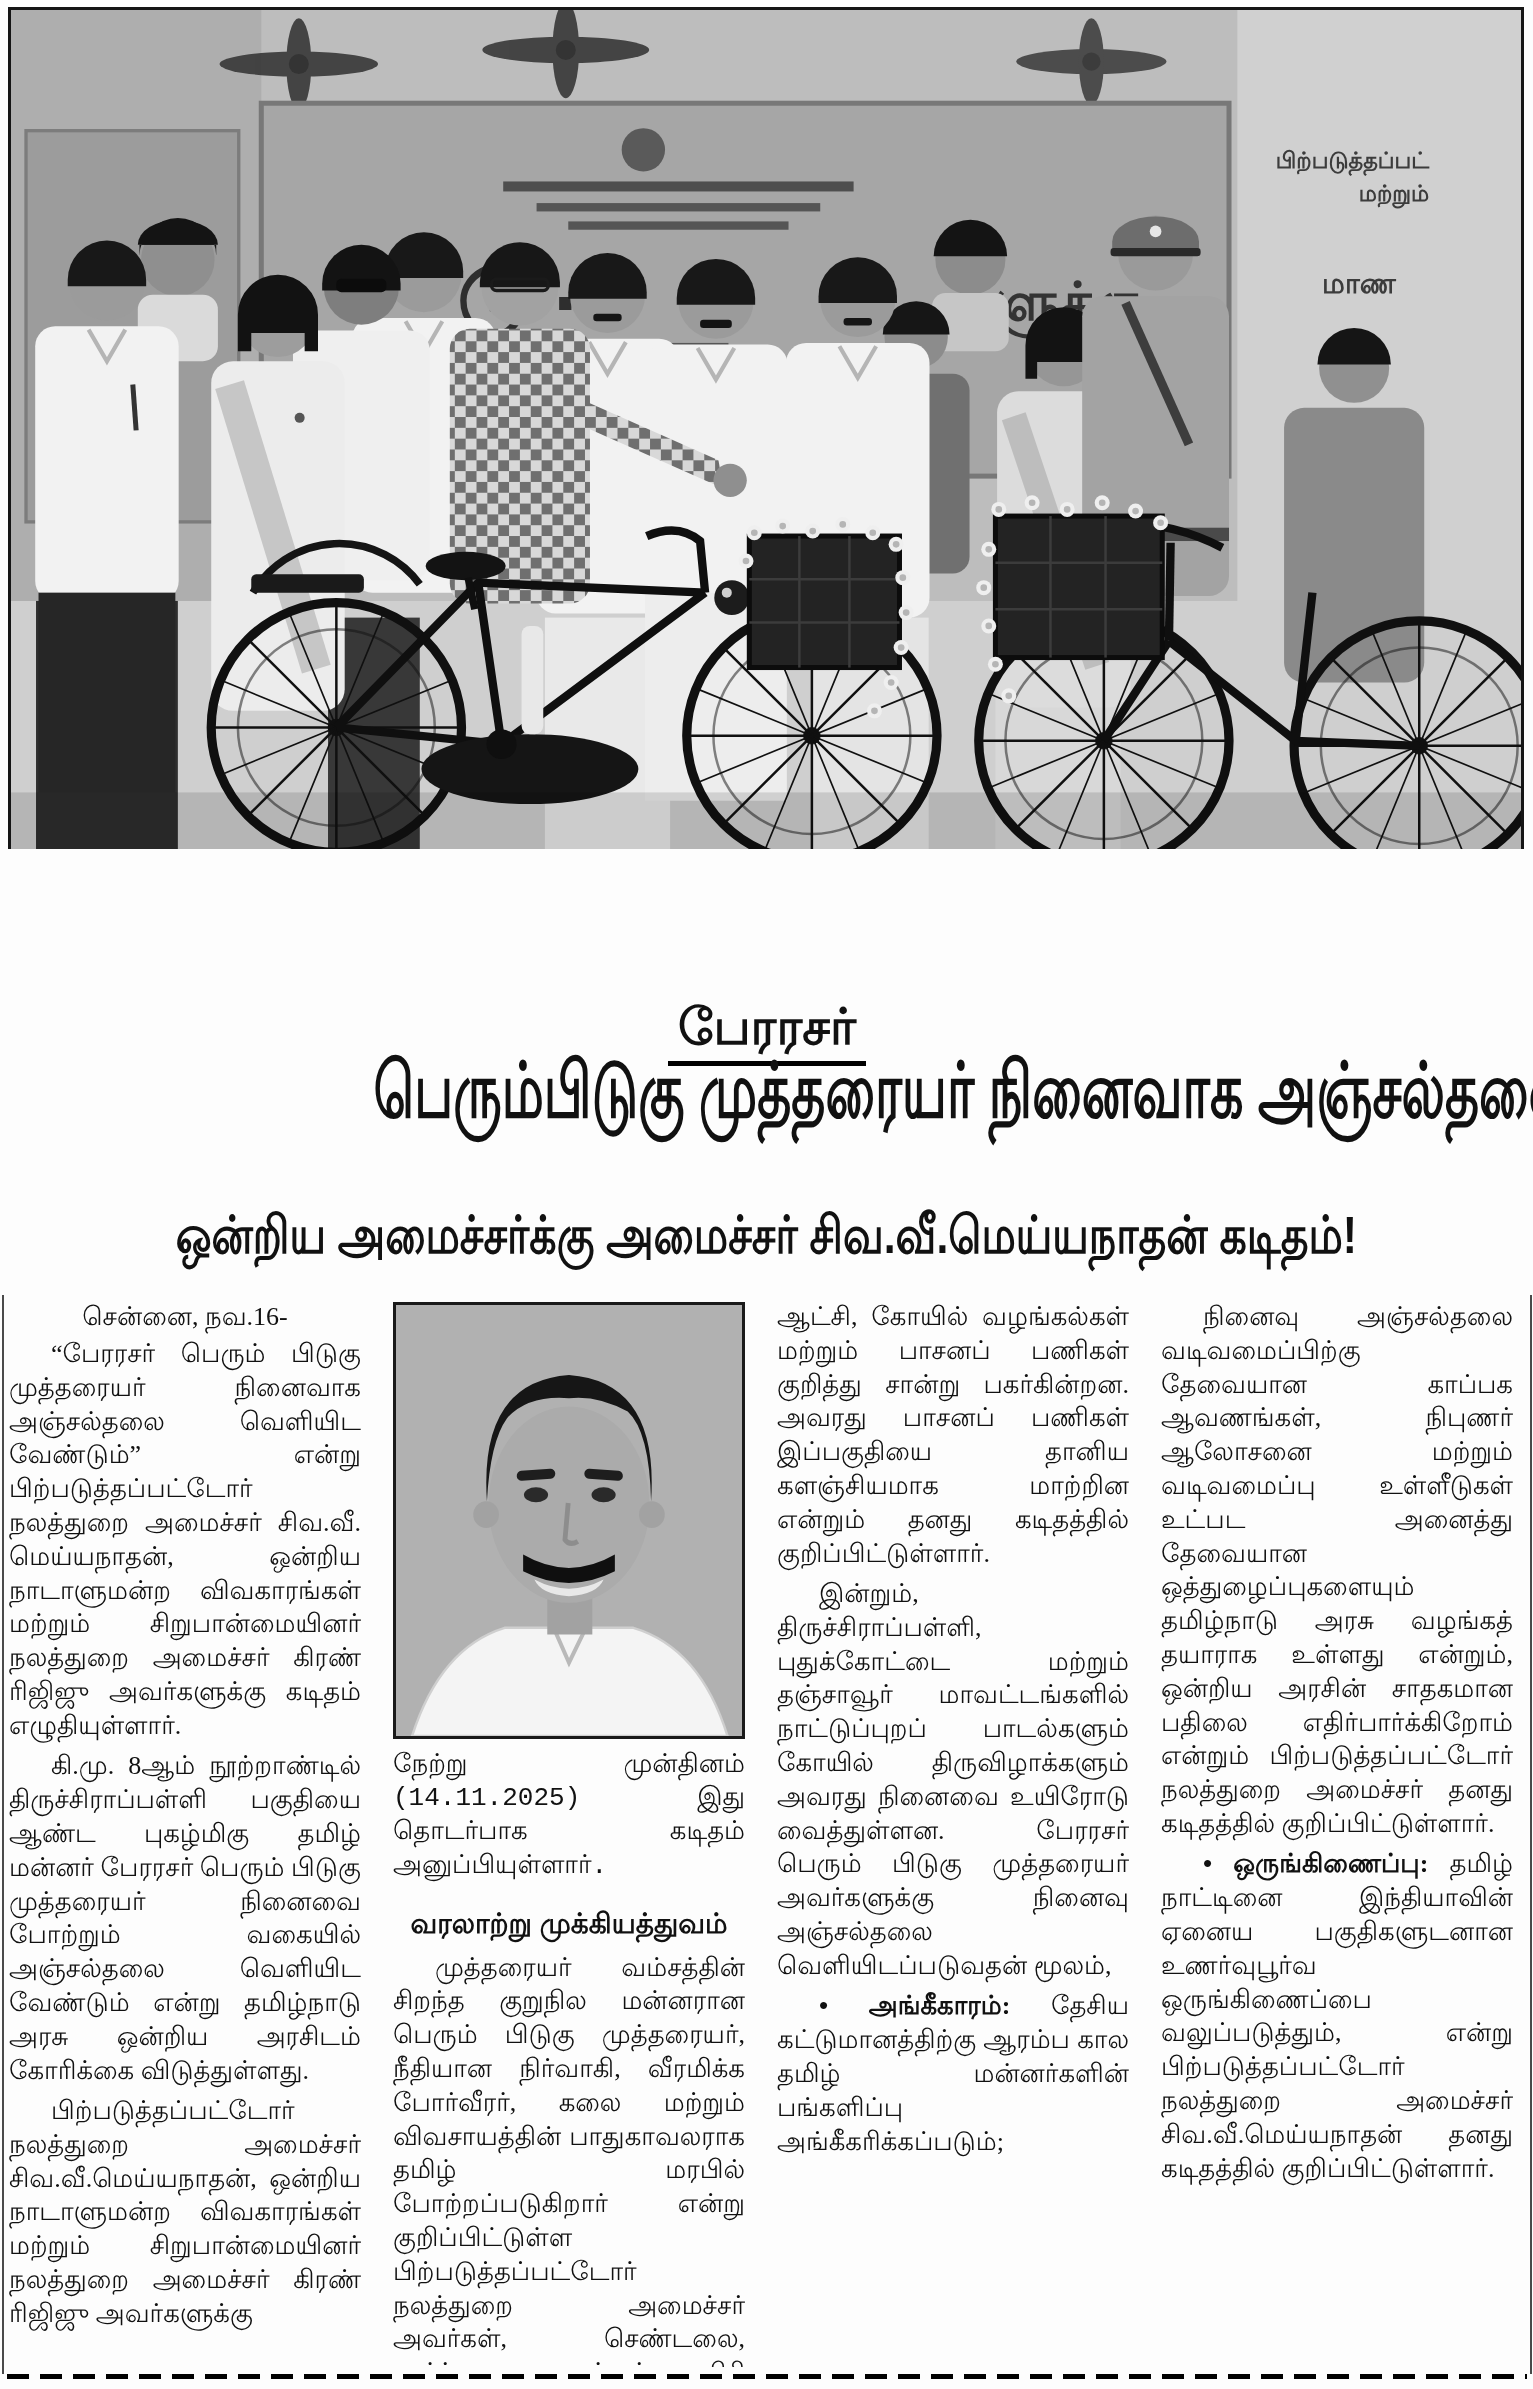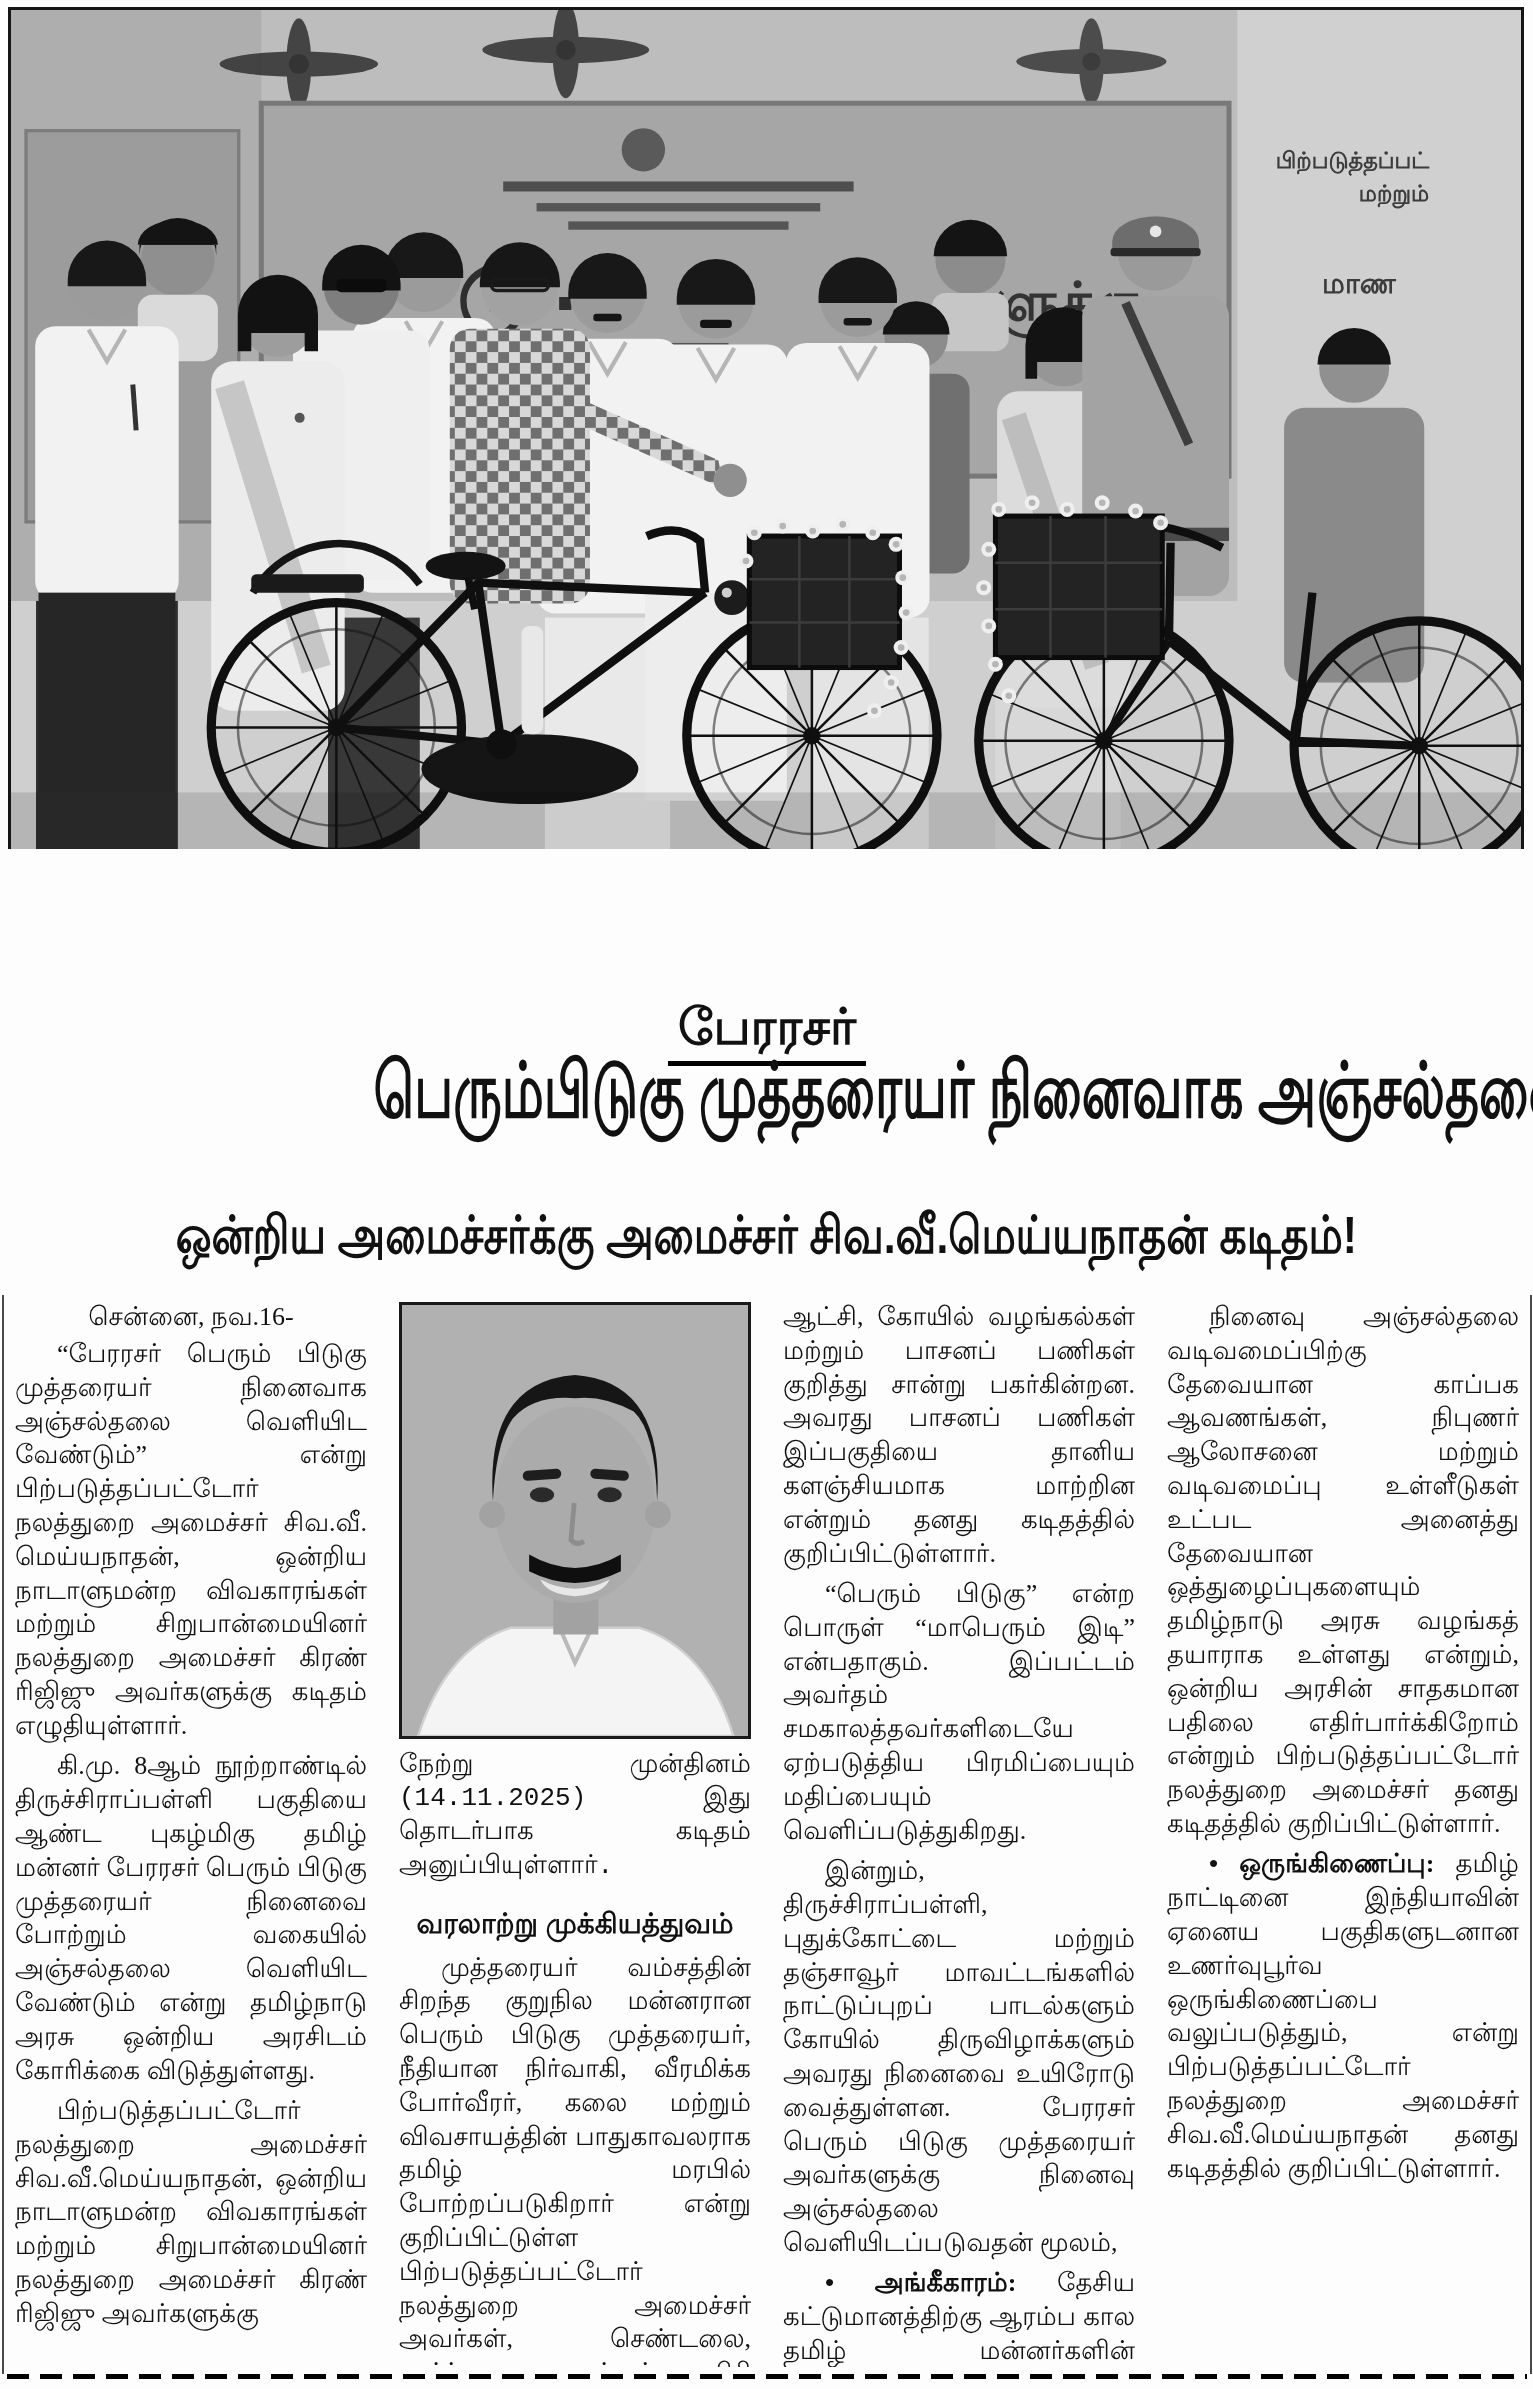--- a/index.html
+++ b/index.html
@@ -23,21 +23,21 @@
     border-bottom:5.8px solid #000;padding:0 10px 7.5px;}
   .headline-main{position:absolute;top:1046px;left:6.7px;width:1520px;text-align:center;
     font-family:"Liberation Sans","DejaVu Sans",sans-serif;}
   .headline-main span{display:inline-block;font-size:77px;font-weight:800;line-height:1.15;
     white-space:nowrap;transform:scaleX(.68);transform-origin:center;}
   .subheadline{position:absolute;top:1206px;left:6.7px;width:1520px;text-align:center;
     font-family:"Liberation Sans","DejaVu Sans",sans-serif;}
   .subheadline span{display:inline-block;font-size:52px;font-weight:800;line-height:1.15;
     white-space:nowrap;transform:scaleX(.82);transform-origin:center;}
   
-  .columns{position:absolute;left:15px;top:1300px;width:1504px;height:1067px;
+  .columns{position:absolute;left:9px;top:1300px;width:1504px;height:1067px;
     display:flex;gap:32px;overflow:hidden;}
   .col{flex:1 1 0;overflow:hidden;font-size:26px;line-height:1.30;text-align:justify;}
   .para{margin:0 0 6.7px;text-indent:42px;}
   .para.dateline{text-align:center;text-indent:0;margin-bottom:3.3px;}
   .para.no-indent{text-indent:0;}
   .lead{font-weight:700;}
   .bullet{font-weight:700;}
   .inset-photo{border:3.3px solid #1a1a1a;margin:1.7px 0 10px;background:#b7b7b7;}
   .inset-photo svg{display:block;width:100%;height:431px;}
   .inset-caption{font-size:26px;line-height:1.3;margin:0 0 22px;text-align:justify;text-indent:0;font-family:Liberation Mono, monospace;}
@@ -333,21 +333,20 @@
     </div>
     <p class="para inset-caption">நேற்று முன்தினம் (14.11.2025) இது தொடர்பாக கடிதம் அனுப்பியுள்ளார்.</p>
     <div class="col-subhead">வரலாற்று முக்கியத்துவம்</div>
     <div>
         <p class="para">முத்தரையர் வம்சத்தின் சிறந்த குறுநில மன்னரான பெரும் பிடுகு முத்தரையர், நீதியான நிர்வாகி, வீரமிக்க போர்வீரர், கலை மற்றும் விவசாயத்தின் பாதுகாவலராக தமிழ் மரபில் போற்றப்படுகிறார் என்று குறிப்பிட்டுள்ள பிற்படுத்தப்பட்டோர் நலத்துறை அமைச்சர் அவர்கள், செண்டலை, நார்த்தாமலை மற்றும் காவிரி வடகரையில் உள்ள பல இடங்களில் காணப்படும் கல்வெட்டுகள், அவரது</p>
       </div>
   </div>
 
   <div class="col">
       <p class="para no-indent">ஆட்சி, கோயில் வழங்கல்கள் மற்றும் பாசனப் பணிகள் குறித்து சான்று பகர்கின்றன. அவரது பாசனப் பணிகள் இப்பகுதியை தானிய களஞ்சியமாக மாற்றின என்றும் தனது கடிதத்தில் குறிப்பிட்டுள்ளார்.</p>
-      <p class="para">“பெரும் பிடுகு” என்ற பொருள் “மாபெரும் இடி” என்பதாகும். இப்பட்டம் அவர்தம் சமகாலத்தவர்களிடையே ஏற்படுத்திய பிரமிப்பையும் மதிப்பையும் வெளிப்படுத்துகிறது.</p>
       <p class="para">இன்றும், திருச்சிராப்பள்ளி, புதுக்கோட்டை மற்றும் தஞ்சாவூர் மாவட்டங்களில் நாட்டுப்புறப் பாடல்களும் கோயில் திருவிழாக்களும் அவரது நினைவை உயிரோடு வைத்துள்ளன. பேரரசர் பெரும் பிடுகு முத்தரையர் அவர்களுக்கு நினைவு அஞ்சல்தலை வெளியிடப்படுவதன் மூலம்,</p>
       <p class="para"><span class="bullet">• </span><b class="lead">அங்கீகாரம்: </b>தேசிய கட்டுமானத்திற்கு ஆரம்ப கால தமிழ் மன்னர்களின் பங்களிப்பு அங்கீகரிக்கப்படும்;</p>
     </div>
   <div class="col">
       <p class="para">நினைவு அஞ்சல்தலை வடிவமைப்பிற்கு தேவையான காப்பக ஆவணங்கள், நிபுணர் ஆலோசனை மற்றும் வடிவமைப்பு உள்ளீடுகள் உட்பட அனைத்து தேவையான ஒத்துழைப்புகளையும் தமிழ்நாடு அரசு வழங்கத் தயாராக உள்ளது என்றும், ஒன்றிய அரசின் சாதகமான பதிலை எதிர்பார்க்கிறோம் என்றும் பிற்படுத்தப்பட்டோர் நலத்துறை அமைச்சர் தனது கடிதத்தில் குறிப்பிட்டுள்ளார்.</p>
       <p class="para"><span class="bullet">• </span><b class="lead">ஒருங்கிணைப்பு: </b>தமிழ் நாட்டினை இந்தியாவின் ஏனைய பகுதிகளுடனான உணர்வுபூர்வ ஒருங்கிணைப்பை வலுப்படுத்தும், என்று பிற்படுத்தப்பட்டோர் நலத்துறை அமைச்சர் சிவ.வீ.மெய்யநாதன் தனது கடிதத்தில் குறிப்பிட்டுள்ளார்.</p>
     </div>
 </div>
 
 <div class="rule-dashed"></div>

